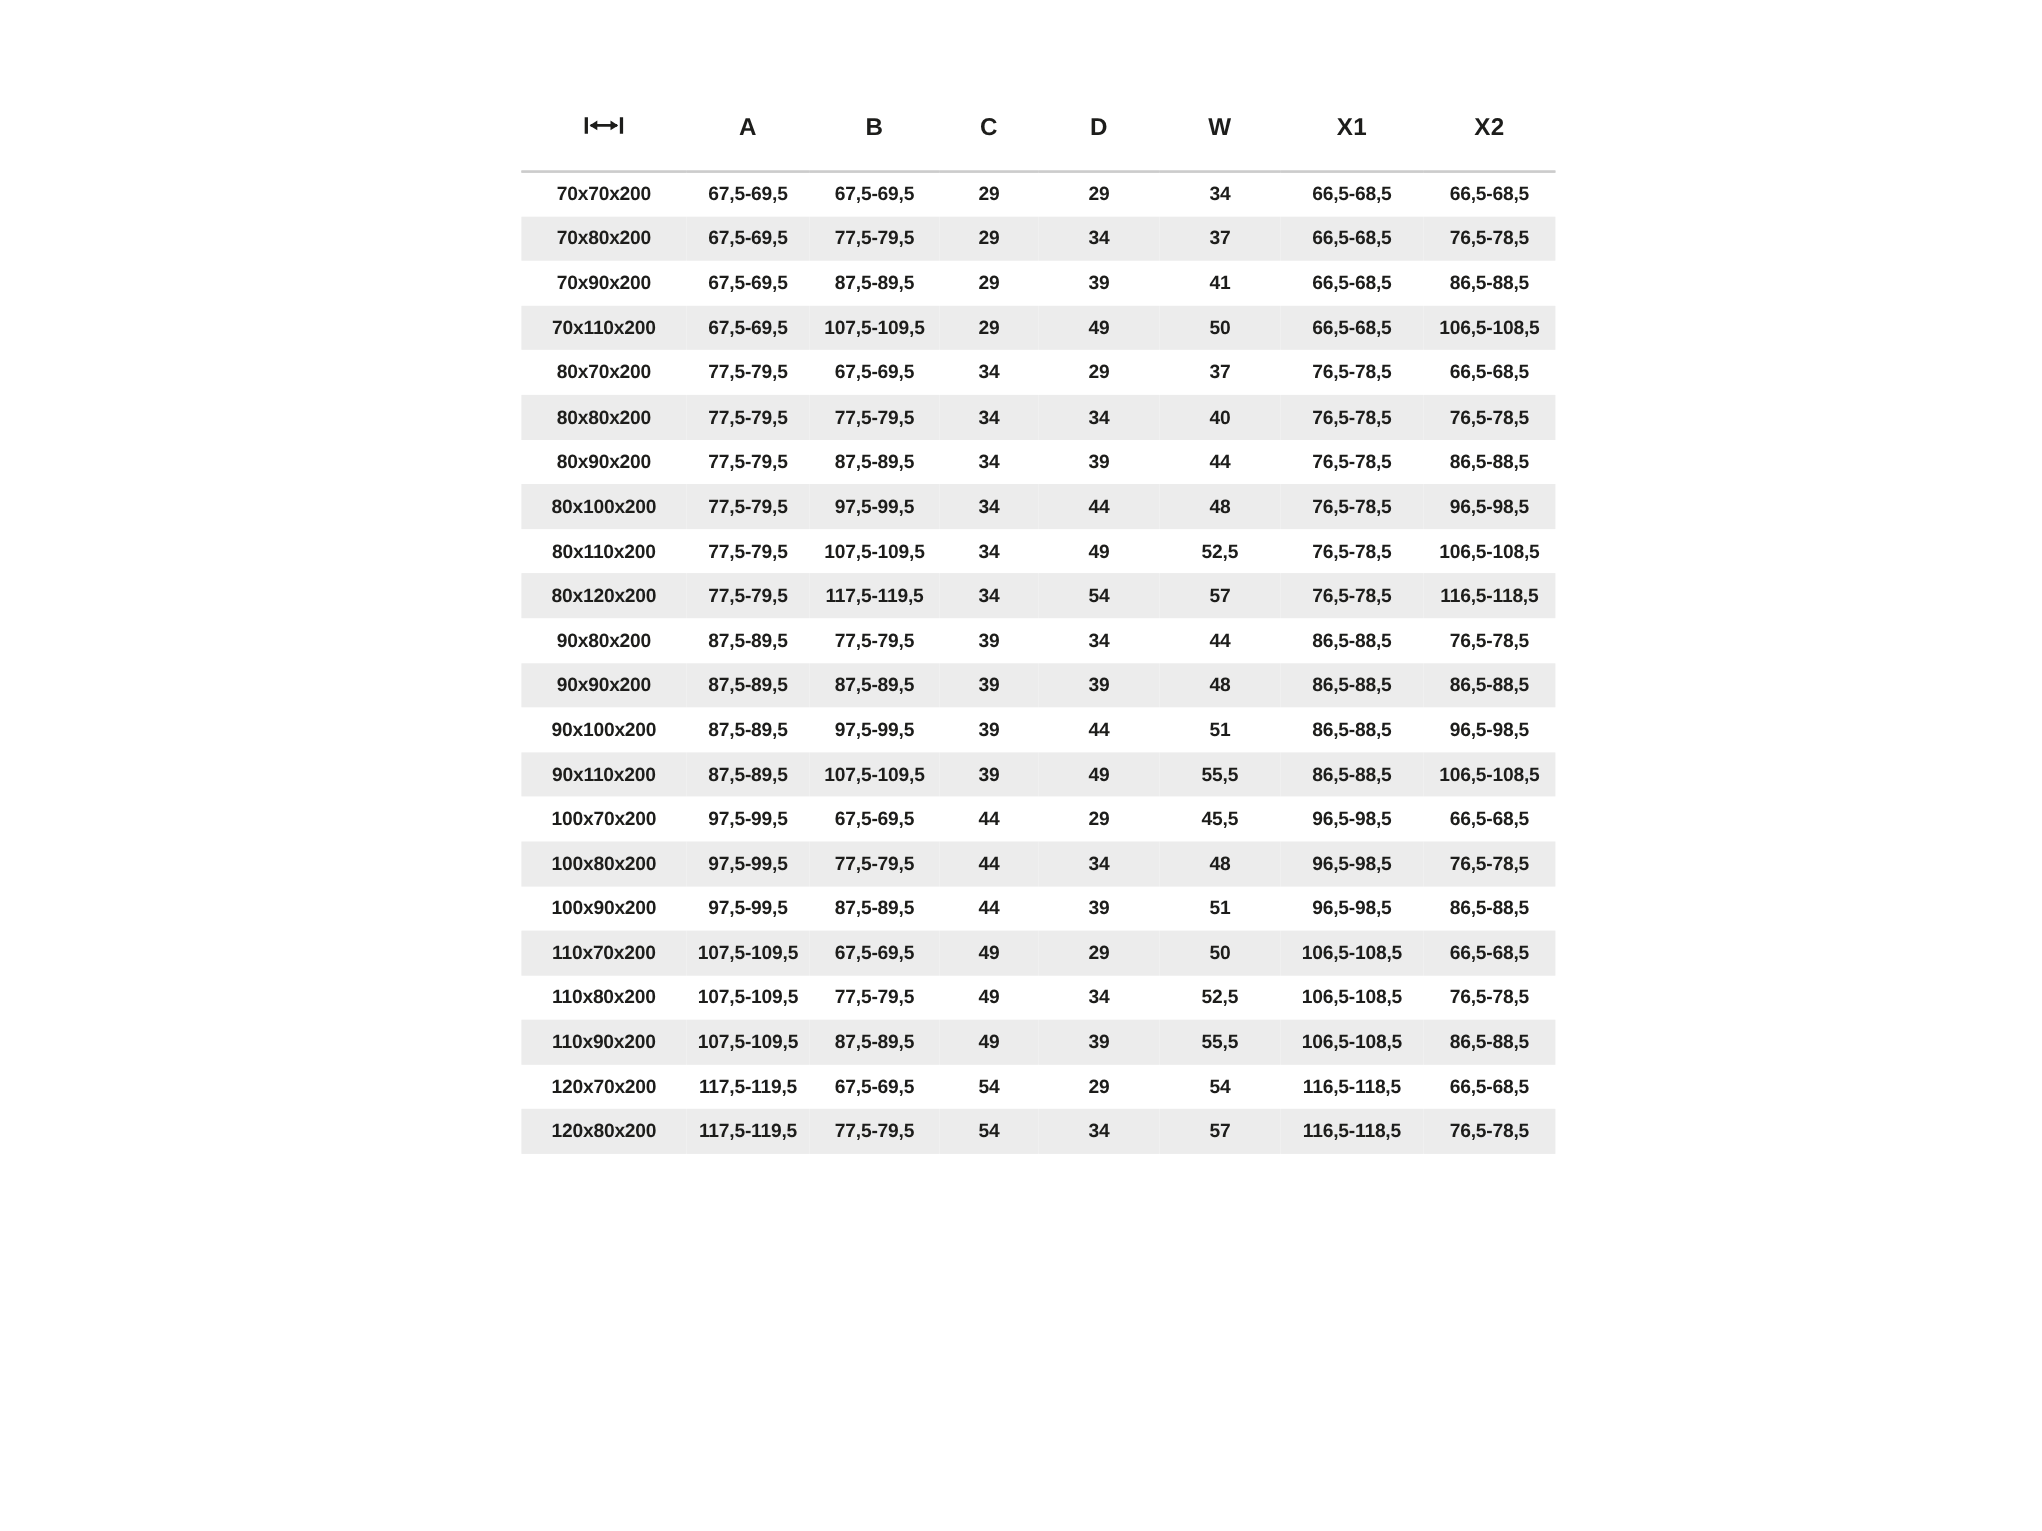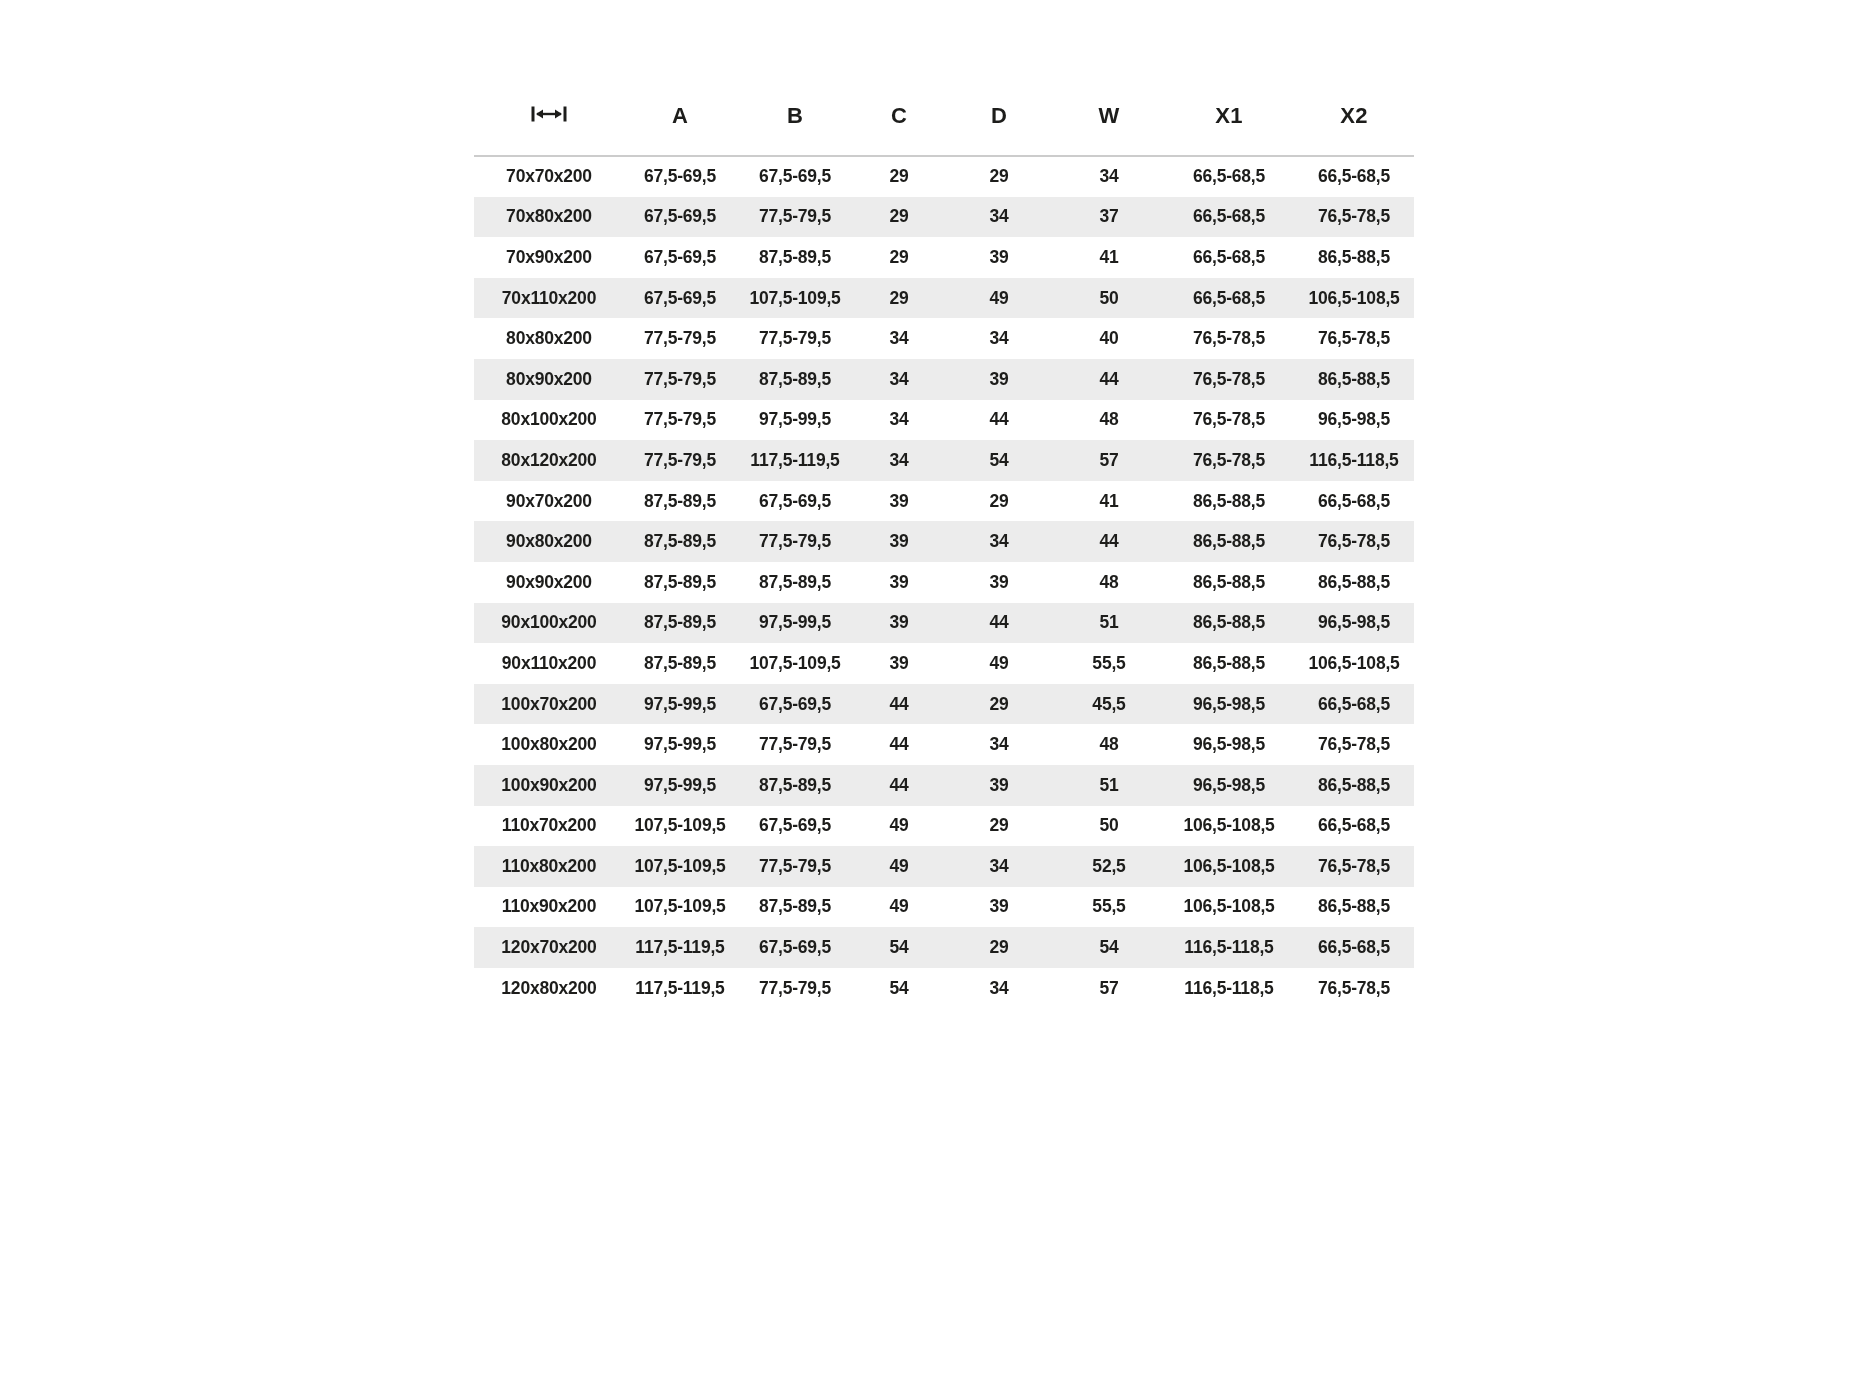--- a/index.html
+++ b/index.html
@@ -132,20 +132,30 @@
             <td>70x110x200</td>
             <td>67,5-69,5</td>
             <td>107,5-109,5</td>
             <td>29</td>
             <td>49</td>
             <td>50</td>
             <td>66,5-68,5</td>
             <td>106,5-108,5</td>
           </tr>
           <tr>
+            <td>80x70x200</td>
+            <td>77,5-79,5</td>
+            <td>67,5-69,5</td>
+            <td>34</td>
+            <td>29</td>
+            <td>37</td>
+            <td>76,5-78,5</td>
+            <td>66,5-68,5</td>
+          </tr>
+          <tr>
             <td>80x80x200</td>
             <td>77,5-79,5</td>
             <td>77,5-79,5</td>
             <td>34</td>
             <td>34</td>
             <td>40</td>
             <td>76,5-78,5</td>
             <td>76,5-78,5</td>
           </tr>
           <tr>
@@ -160,40 +170,40 @@
           </tr>
           <tr>
             <td>80x100x200</td>
             <td>77,5-79,5</td>
             <td>97,5-99,5</td>
             <td>34</td>
             <td>44</td>
             <td>48</td>
             <td>76,5-78,5</td>
             <td>96,5-98,5</td>
+          </tr>
+          <tr>
+            <td>80x110x200</td>
+            <td>77,5-79,5</td>
+            <td>107,5-109,5</td>
+            <td>34</td>
+            <td>49</td>
+            <td>52,5</td>
+            <td>76,5-78,5</td>
+            <td>106,5-108,5</td>
           </tr>
           <tr>
             <td>80x120x200</td>
             <td>77,5-79,5</td>
             <td>117,5-119,5</td>
             <td>34</td>
             <td>54</td>
             <td>57</td>
             <td>76,5-78,5</td>
             <td>116,5-118,5</td>
-          </tr>
-          <tr>
-            <td>90x70x200</td>
-            <td>87,5-89,5</td>
-            <td>67,5-69,5</td>
-            <td>39</td>
-            <td>29</td>
-            <td>41</td>
-            <td>86,5-88,5</td>
-            <td>66,5-68,5</td>
           </tr>
           <tr>
             <td>90x80x200</td>
             <td>87,5-89,5</td>
             <td>77,5-79,5</td>
             <td>39</td>
             <td>34</td>
             <td>44</td>
             <td>86,5-88,5</td>
             <td>76,5-78,5</td>

